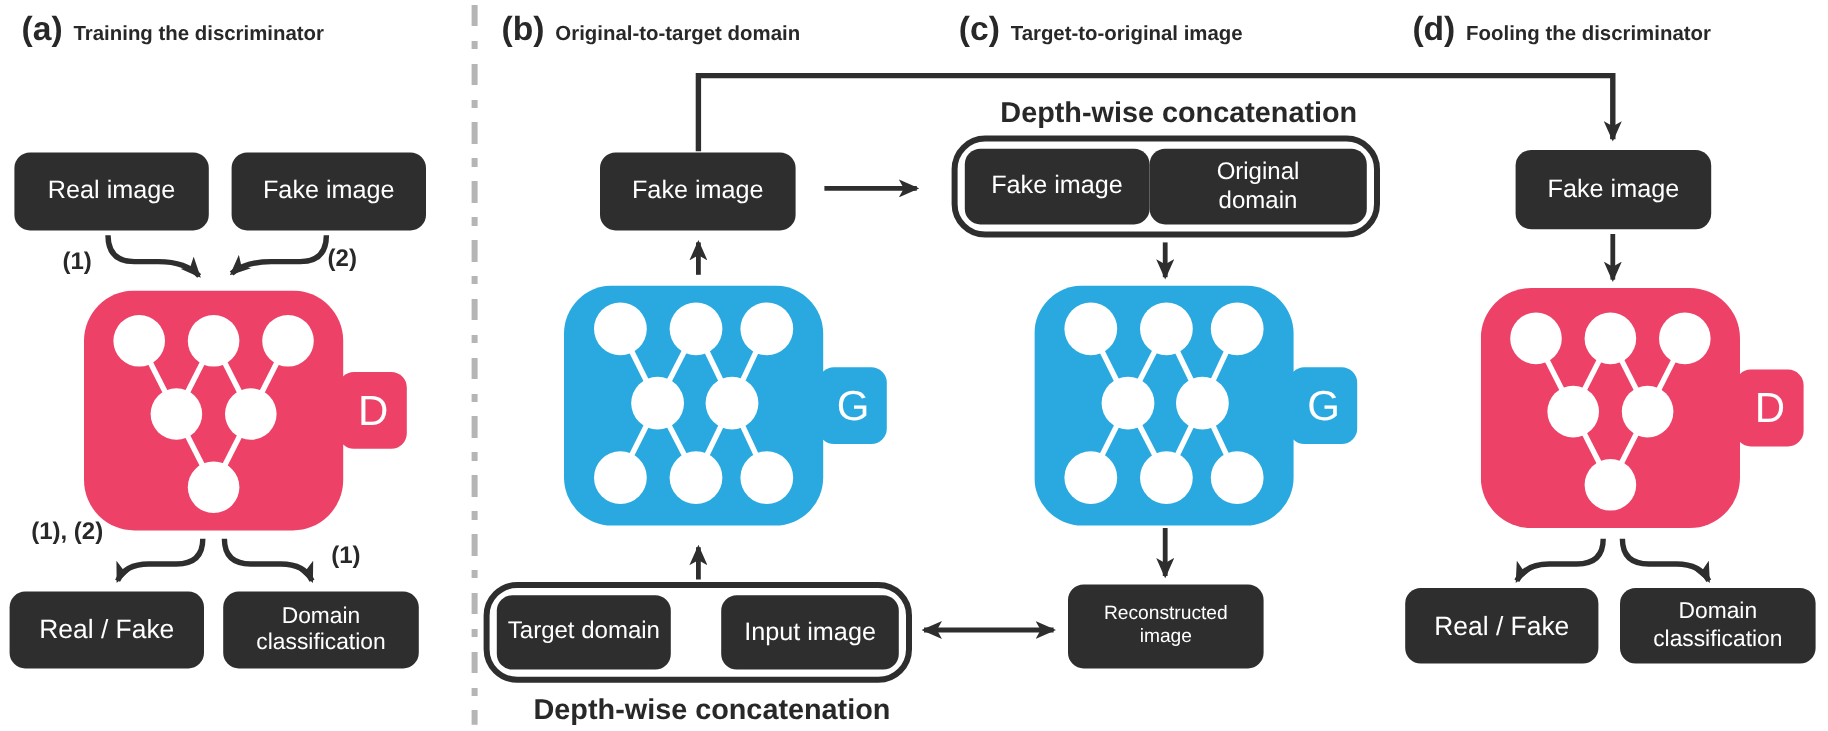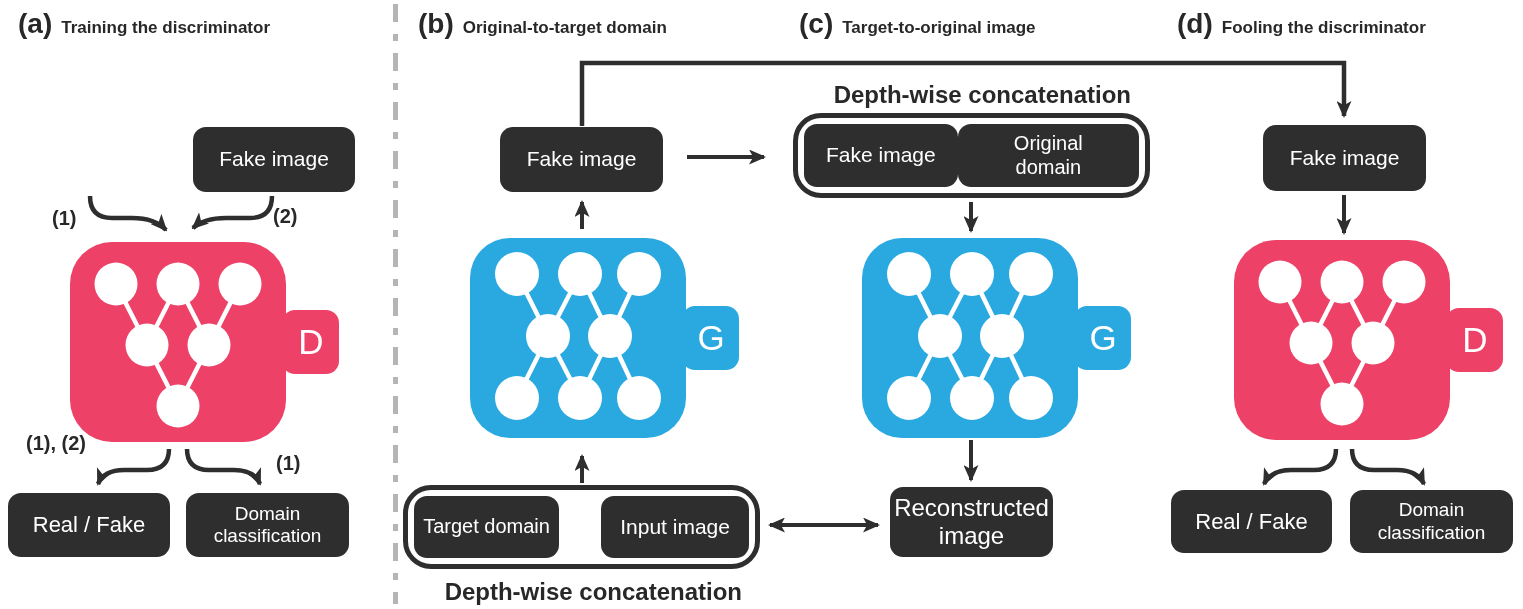--- a/index.html
+++ b/index.html
@@ -79,20 +79,21 @@
     <path class="arrow w40" d="M 1344 195 L 1344 233" marker-end="url(#ah)"></path>
     <path class="arrow w45" d="M 1336 449 Q 1336 470 1314 470 L 1291 470 Q 1271 470 1264 484" marker-end="url(#ah)"></path>
     <path class="arrow w45" d="M 1352 449 Q 1352 470 1374 470 L 1397 470 Q 1417 470 1424 484" marker-end="url(#ah)"></path>
   </svg>
 
   <div class="title" style="left:18px; top:8px;">
     <span class="tag">(a)</span>
     <span class="ttl">Training the discriminator</span>
   </div>
 
+  <div class="box" style="left:12px; top:127px; width:162px; height:65px;">Real image</div>
   <div class="box" style="left:193px; top:127px; width:162px; height:65px;">Fake image</div>
 
   <div class="small-label" style="left:52px; top:207px;">(1)</div>
   <div class="small-label" style="left:273px; top:205px;">(2)</div>
 
   <svg class="netblock" style="left:70px; top:242px;" width="272" height="204" viewBox="0 0 272 204">
     <rect x="212" y="68" width="57" height="64" rx="13" fill="var(--pink)"></rect>
     <rect x="0" y="0" width="216" height="200" rx="42" fill="var(--pink)"></rect>
     <g class="net-edge">
       <line x1="46" y1="42" x2="77" y2="103"></line>
@@ -191,21 +192,21 @@
         <circle cx="169" cy="36" r="22"></circle>
       <circle cx="78" cy="98" r="22"></circle>
         <circle cx="140" cy="98" r="22"></circle>
       <circle cx="47" cy="160" r="22"></circle>
         <circle cx="110" cy="160" r="22"></circle>
         <circle cx="169" cy="160" r="22"></circle>
     </g>
     <text class="net-letter" x="241" y="112" text-anchor="middle">G</text>
   </svg>
 
-  <div class="box" style="left:890px; top:487px; width:163px; height:70px; font-size:24px; padding:16px 12px;">Reconstructed image</div>
+  <div class="box" style="left:890px; top:487px; width:163px; height:70px; font-size:16px; padding:16px 12px;">Reconstructed image</div>
 
   <div class="title" style="left:1177px; top:8px;">
     <span class="tag">(d)</span>
     <span class="ttl">Fooling the discriminator</span>
   </div>
 
   <div class="box" style="left:1263px; top:125px; width:163px; height:66px;">Fake image</div>
 
   <svg class="netblock" style="left:1234px; top:240px;" width="272" height="204" viewBox="0 0 272 204">
     <rect x="212" y="68" width="57" height="64" rx="13" fill="var(--pink)"></rect>

